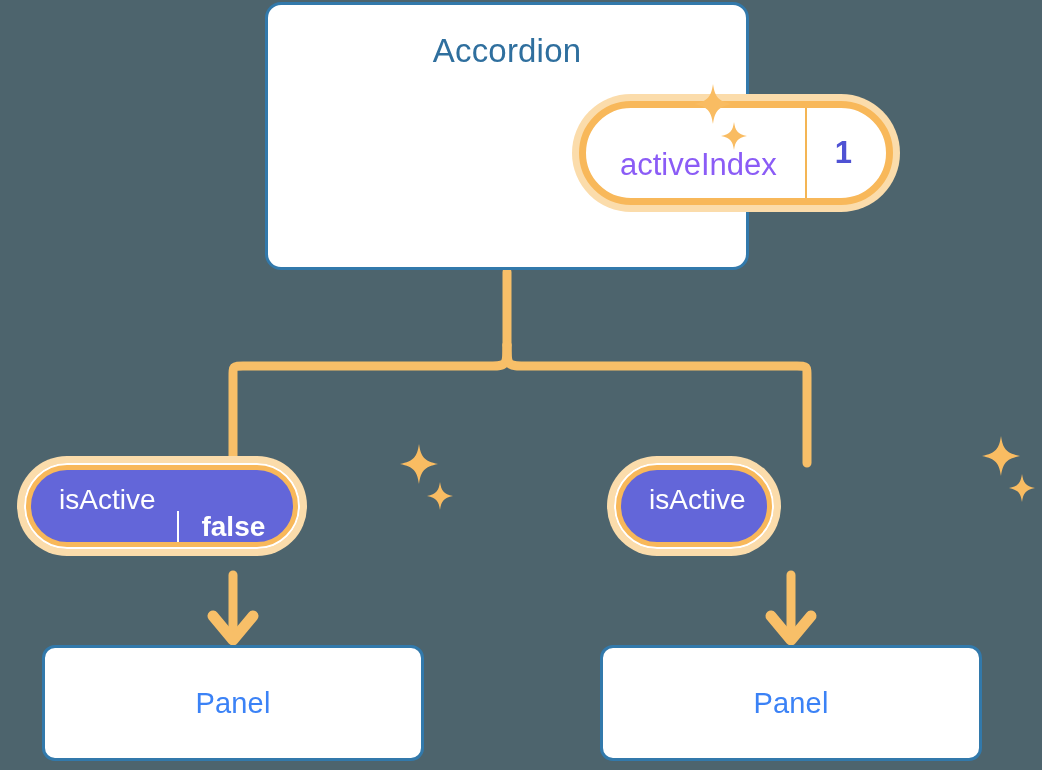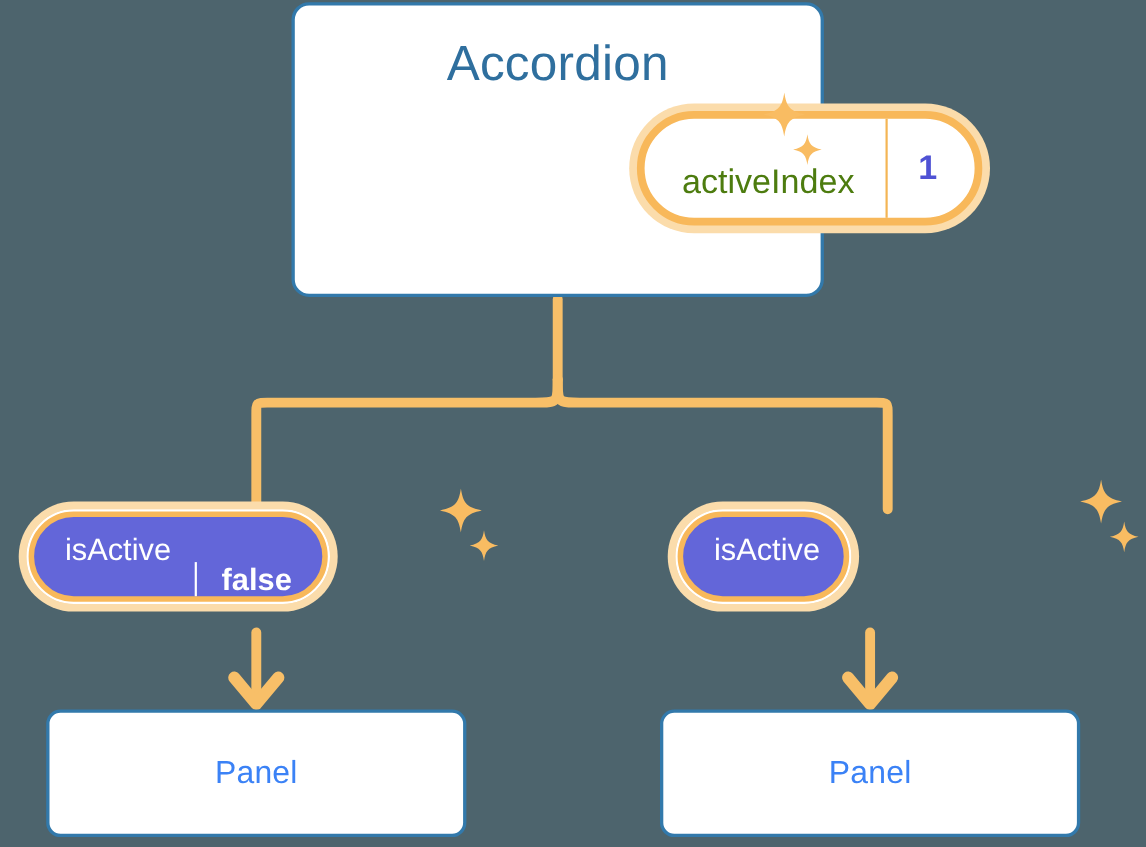--- a/index.html
+++ b/index.html
@@ -50,21 +50,21 @@
     height: 268px;
     border-radius: 16px;
   }
   .card-title {
     position: absolute;
     left: 0;
     right: 0;
     top: 27px;
     text-align: center;
     color: #2f6f9e;
-    font-size: 45px;
+    font-size: 33px;
     letter-spacing: 0.2px;
   }
   .card-panel {
     width: 382px;
     height: 116px;
     top: 645px;
     border-radius: 13px;
     display: flex;
     align-items: center;
     justify-content: center;
@@ -101,21 +101,21 @@
   .pill-key   { font-weight: 400; }
   .pill-value { font-weight: 700; }
 
   
   .pill-light {
     background: #ffffff;
     height: 104px;
     border-radius: 999px;
   }
   .pill-light .pill-key {
-    color: #4d7c0f;
+    color: #8b5cf6;
     font-size: 31px;
     padding: 0 28px 0 34px;
     min-width: 182px;
     margin-top: 24px;
   }
   .pill-light .pill-value {
     color: #4f52d4;
     font-size: 31px;
     padding: 0 34px 0 28px;
     min-width: 48px;

